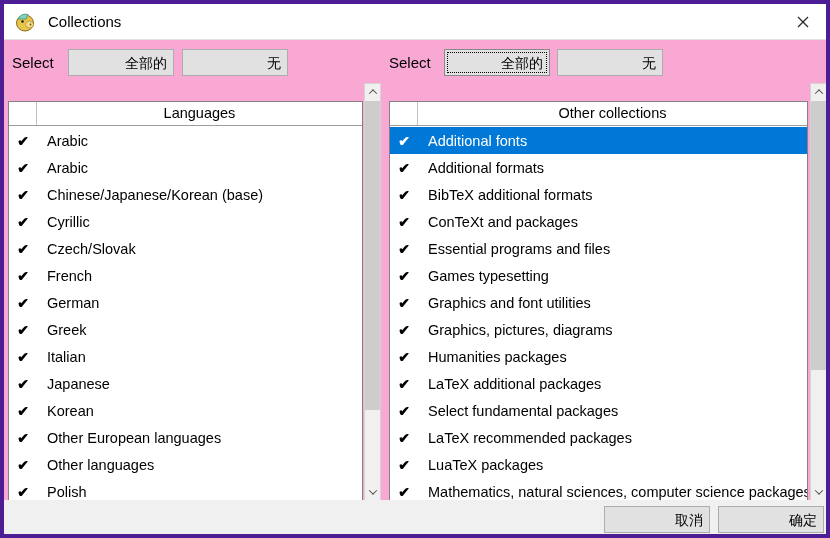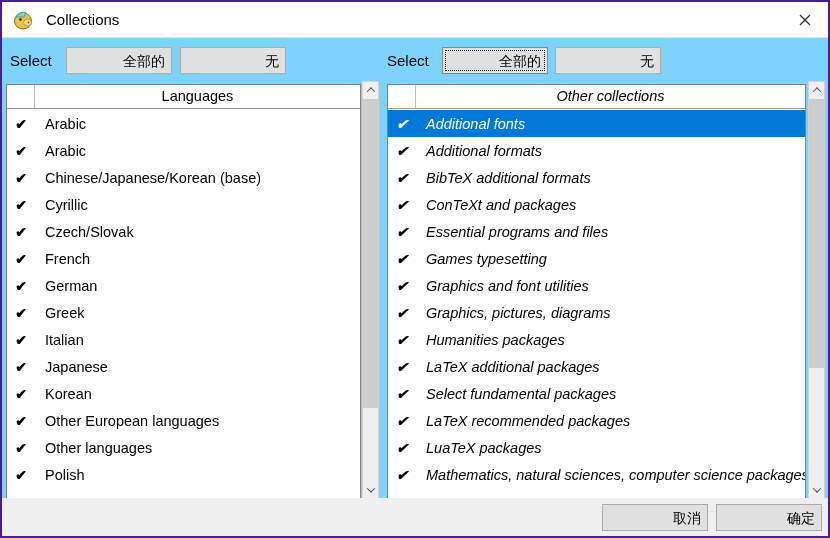--- a/index.html
+++ b/index.html
@@ -1,38 +1,38 @@
 <!DOCTYPE html>
 <html><head>
 <meta charset="utf-8">
 <style>
   html,body{margin:0;padding:0;background:#c8c8c8;}
   *{box-sizing:border-box;}
   .dialog{
-    position:relative;width:830px;height:538px;background:#7dd3fc;
-    border:2px solid #4c1d95;overflow:hidden;
+    position:relative;width:830px;height:538px;background:#f9a8d4;
+    border:4px solid #4c1d95;overflow:hidden;
     font-family:"Liberation Sans",sans-serif;color:#000;
   }
   
   .titlebar{position:absolute;top:0;left:0;right:0;height:36px;background:#fff;
     border-bottom:1px solid #e2e2e2;display:flex;align-items:center;}
   .titlebar .app-icon{margin-left:10px;width:22px;height:22px;display:block;}
   .titlebar .title{margin-left:12px;font-size:15px;}
   .close-btn{position:absolute;top:0;right:0;width:46px;height:35px;
     display:flex;align-items:center;justify-content:center;background:#fff;cursor:default;}
   
   .select-label{position:absolute;top:45px;height:27px;line-height:27px;font-size:15px;}
   .btn{
     position:absolute;top:45px;height:27px;width:106px;
     background:#e1e1e1;border:1px solid #adadad;
     font-size:14px;text-align:right;line-height:25px;
   }
   .btn.focused{outline:1px dotted #000;outline-offset:-4px;border-color:#8a8a8a;}
   
-  .panel{position:absolute;top:82px;height:418px;background:#fff;
+  .panel{position:absolute;top:97px;height:418px;background:#fff;
     border:1px solid #828282;overflow:hidden;}
   .panel-header{height:24px;border-bottom:1px solid #9d9d9d;display:flex;align-items:stretch;}
   .hdr-checkcol{width:28px;border-right:1px solid #c0c0c0;}
   .hdr-label{flex:1;text-align:center;font-size:14.5px;line-height:23px;white-space:nowrap;overflow:hidden;}
   .rows{position:absolute;top:25px;left:0;right:0;bottom:0;overflow:hidden;}
   .row{height:27px;display:flex;align-items:center;white-space:nowrap;}
   .row .chk{width:28px;text-align:center;font-size:14px;font-weight:bold;flex:0 0 28px;}
   .row .lbl{font-size:14.5px;padding-left:10px;overflow:hidden;}
   .row.selected{background:#0078d7;color:#fff;}
   
@@ -148,21 +148,21 @@
   <div class="vscroll" style="left:360px;">
     <div class="sb-arrow up">
         <span class="chev up"></span>
       </div>
     <div class="sb-thumb" style="top:17px;height:309px;"></div>
     <div class="sb-arrow down">
         <span class="chev down"></span>
       </div>
   </div>
 
-  <div class="panel" style="left:385px;width:419px;font-style:italic;">
+  <div class="panel" style="left:385px;width:419px;">
     <div class="panel-header">
       <div class="hdr-checkcol"></div>
       <div class="hdr-label">Other collections</div>
     </div>
     <div class="rows">
         <div class="row selected">
           <span class="chk">✔</span>
           <span class="lbl">Additional fonts</span>
         </div>
         <div class="row">

